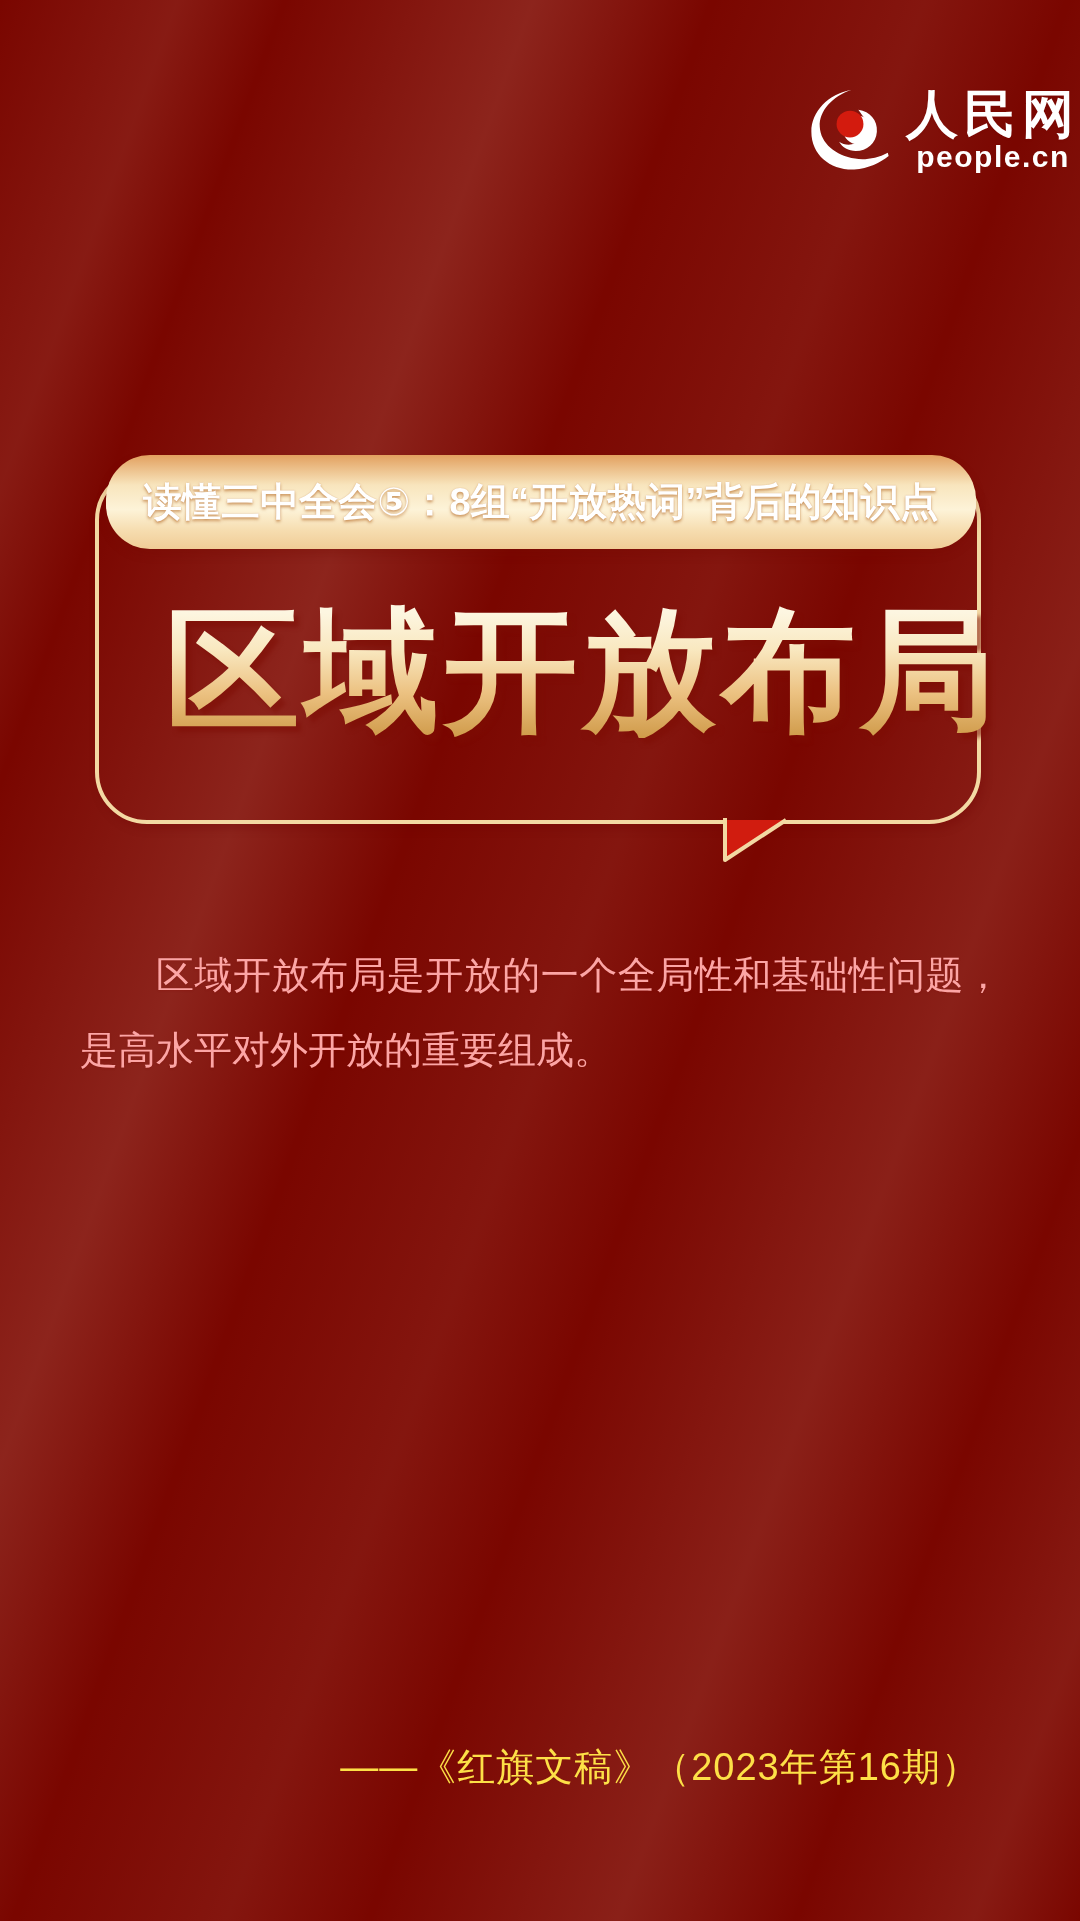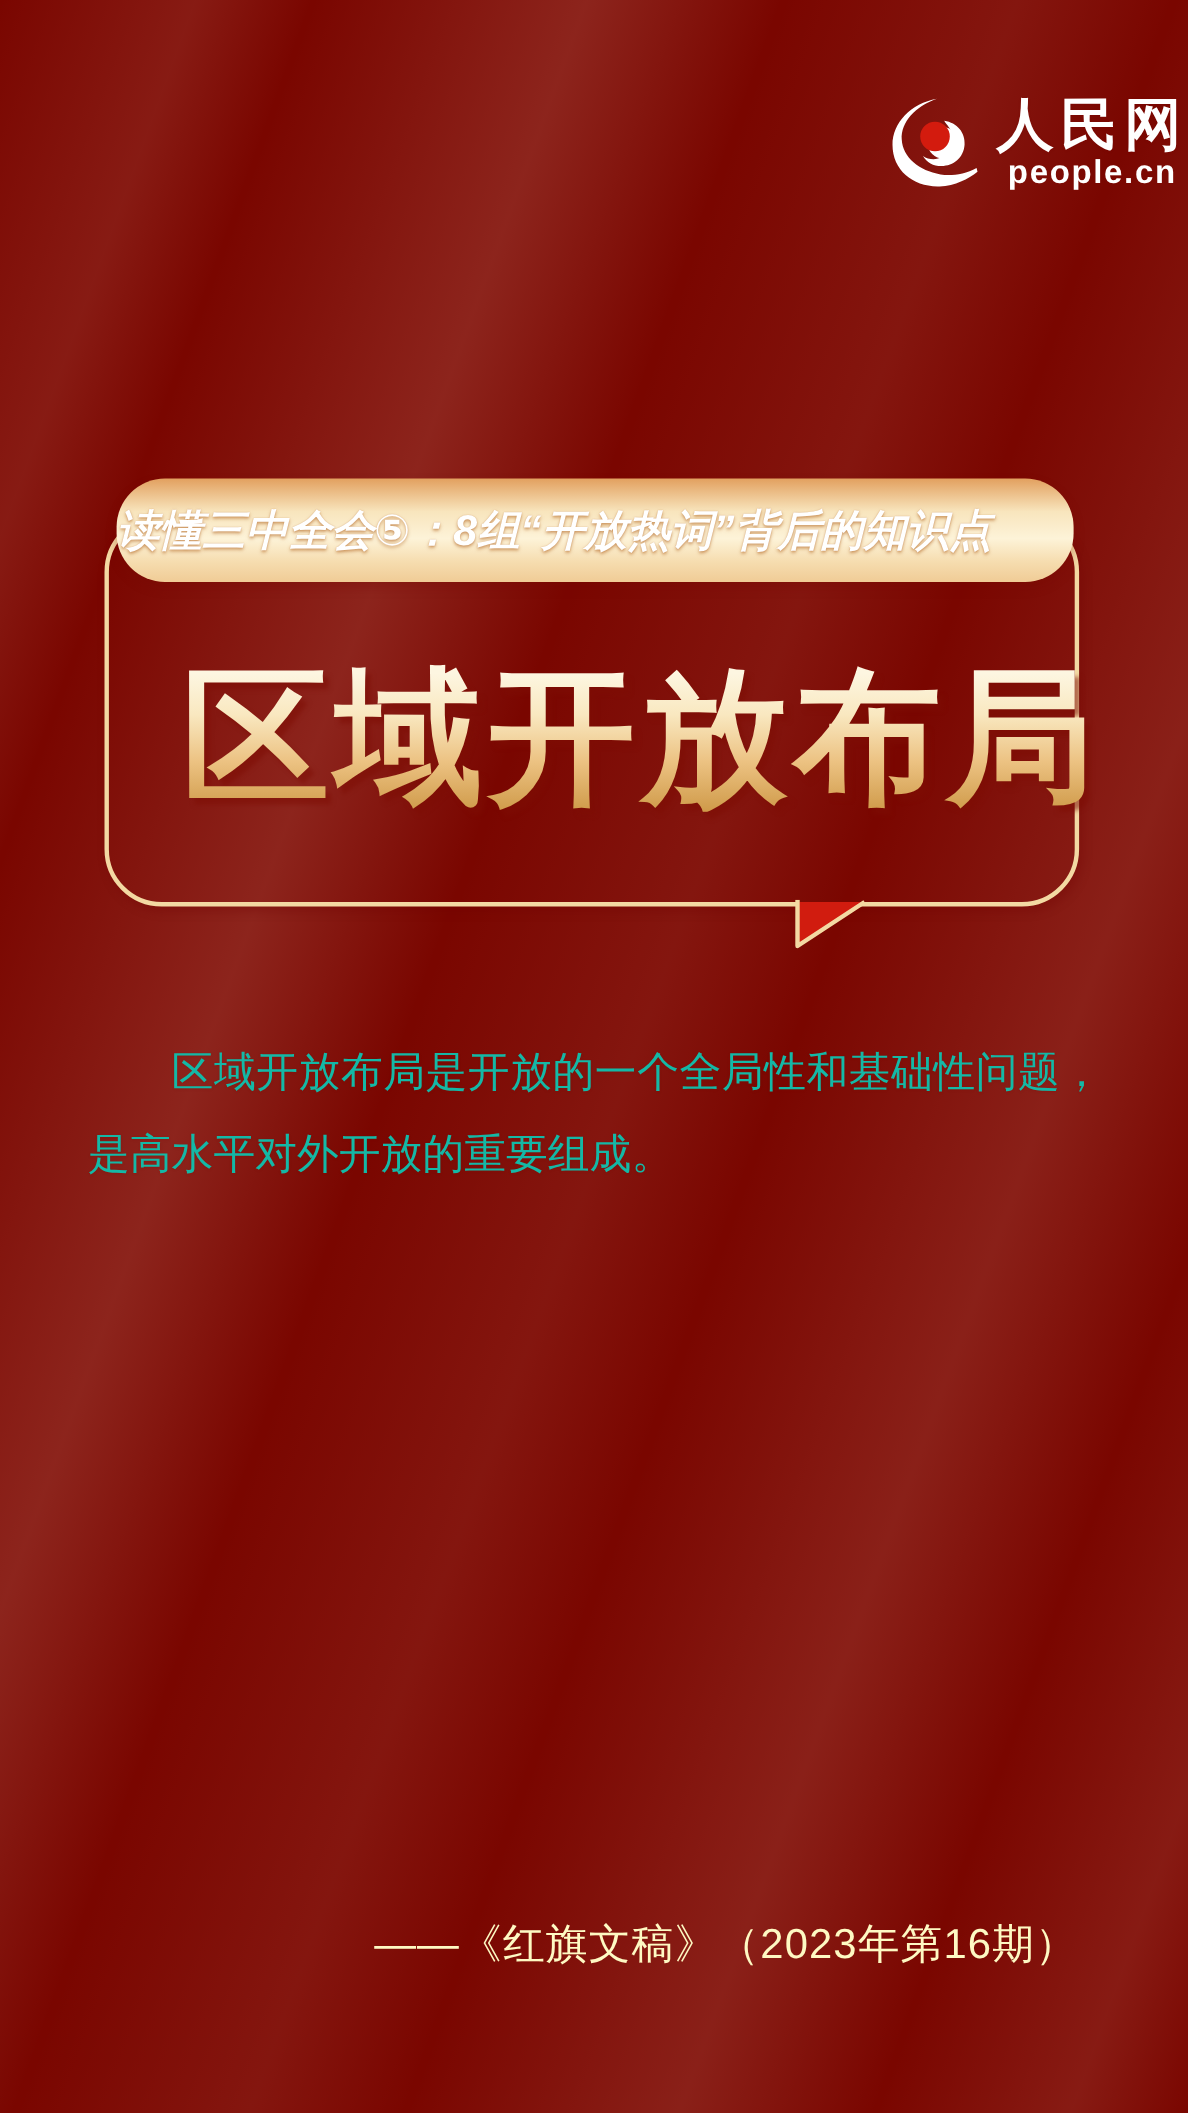--- a/index.html
+++ b/index.html
@@ -47,59 +47,58 @@
   
   .bubble{
     position:absolute;left:95px;top:468px;width:878px;height:348px;
     border:4px solid #f3d9a3;border-radius:52px;
     box-shadow:3px 5px 9px rgba(110,0,0,0.28);
     z-index:2;
   }
   .bubble-tail{position:absolute;left:722px;top:818px;z-index:3;}
   
   .banner{
-    position:absolute;left:106px;top:435px;width:870px;height:94px;
+    position:absolute;left:106px;top:455px;width:870px;height:94px;
     border-radius:44px;
     background:linear-gradient(180deg,#e2a05f 0%,#f8e5bd 32%,#fdf3d8 58%,#f6ddb0 80%,#f0cc96 100%);
     box-shadow:0 5px 10px rgba(120,10,0,0.30);
-    display:flex;align-items:center;justify-content:flex-start;
+    display:flex;align-items:center;justify-content:center;
     z-index:3;
-    font-style:italic;
   }
   .banner span{
     font-size:39px;font-weight:700;color:#ffffff;white-space:nowrap;
     text-shadow:0 2px 3px rgba(170,85,15,0.55), 0 0 1px rgba(170,85,15,0.4);
   }
   
   .title{
     position:absolute;left:100px;top:604px;width:965px;margin:0;
     text-align:center;
     font-size:134px;font-weight:900;letter-spacing:5px;line-height:1;
     background:linear-gradient(180deg,#fdf6e1 6%,#f9e8c0 34%,#ecc282 66%,#cf9a49 100%);
     -webkit-background-clip:text;background-clip:text;
     color:transparent;
     filter:drop-shadow(5px 6px 2px rgba(125,12,4,0.55));
     z-index:4;
   }
   
   .body-text{
     position:absolute;left:80px;top:938px;width:922px;
-    color:#14b8a6;
+    color:#fca5a5;
   }
   .body-text p{
     margin:0;
     font-size:38px;line-height:75px;font-weight:500;
     text-indent:2em;text-align:justify;
     text-shadow:0 1px 2px rgba(130,10,0,0.25);
   }
   
   .attribution{
     position:absolute;left:0;top:1742px;width:980px;
     text-align:right;
-    font-size:38px;font-weight:500;color:#fef9c3;
+    font-size:38px;font-weight:500;color:#fde047;
     letter-spacing:1px;
   }
 </style>
 </head>
 <body>
 
 <div class="poster">
   <div class="bg-streaks"></div>
 
   <header class="logo">

